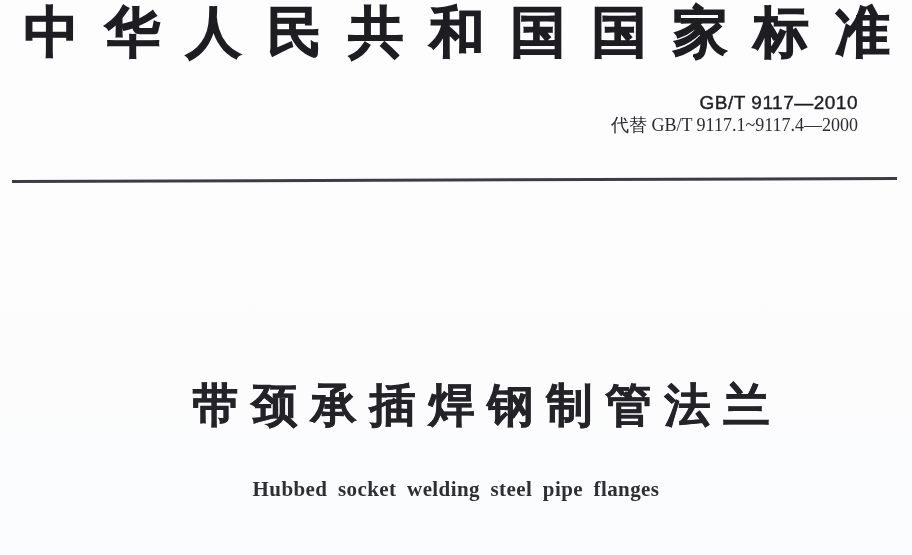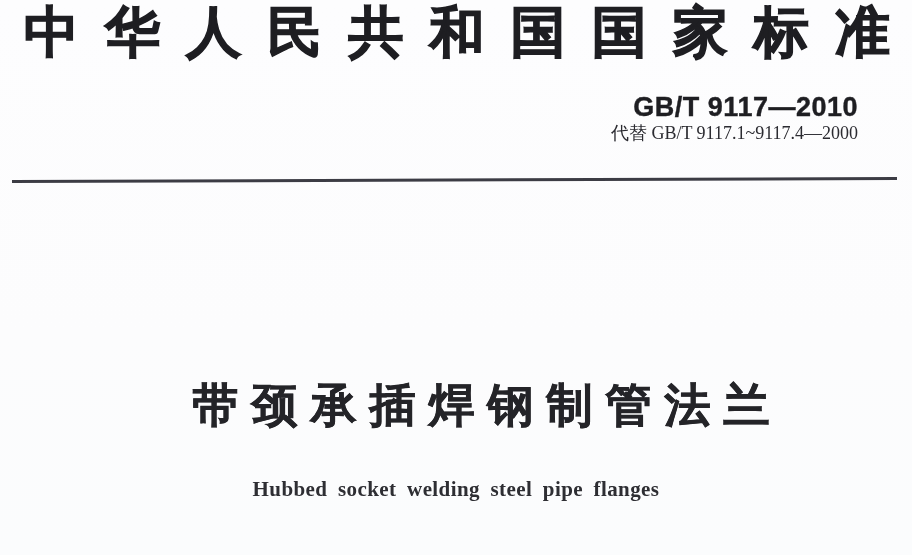--- a/index.html
+++ b/index.html
@@ -42,22 +42,22 @@
 
   
   .std-block {
     position: absolute;
     top: 93px;
     right: 54px;
     text-align: right;
   }
   .std-code {
     font-family: "Liberation Sans", "DejaVu Sans", sans-serif;
-    font-weight: 700;
-    font-size: 27px;
+    font-weight: 400;
+    font-size: 19px;
     line-height: 1.05;
     letter-spacing: 0.5px;
     color: var(--ink);
     -webkit-text-stroke: 0.4px var(--ink);
     white-space: nowrap;
   }
   .std-replaces {
     margin-top: 3px;
     font-family: "Liberation Serif", "DejaVu Serif", serif;
     font-weight: 400;

